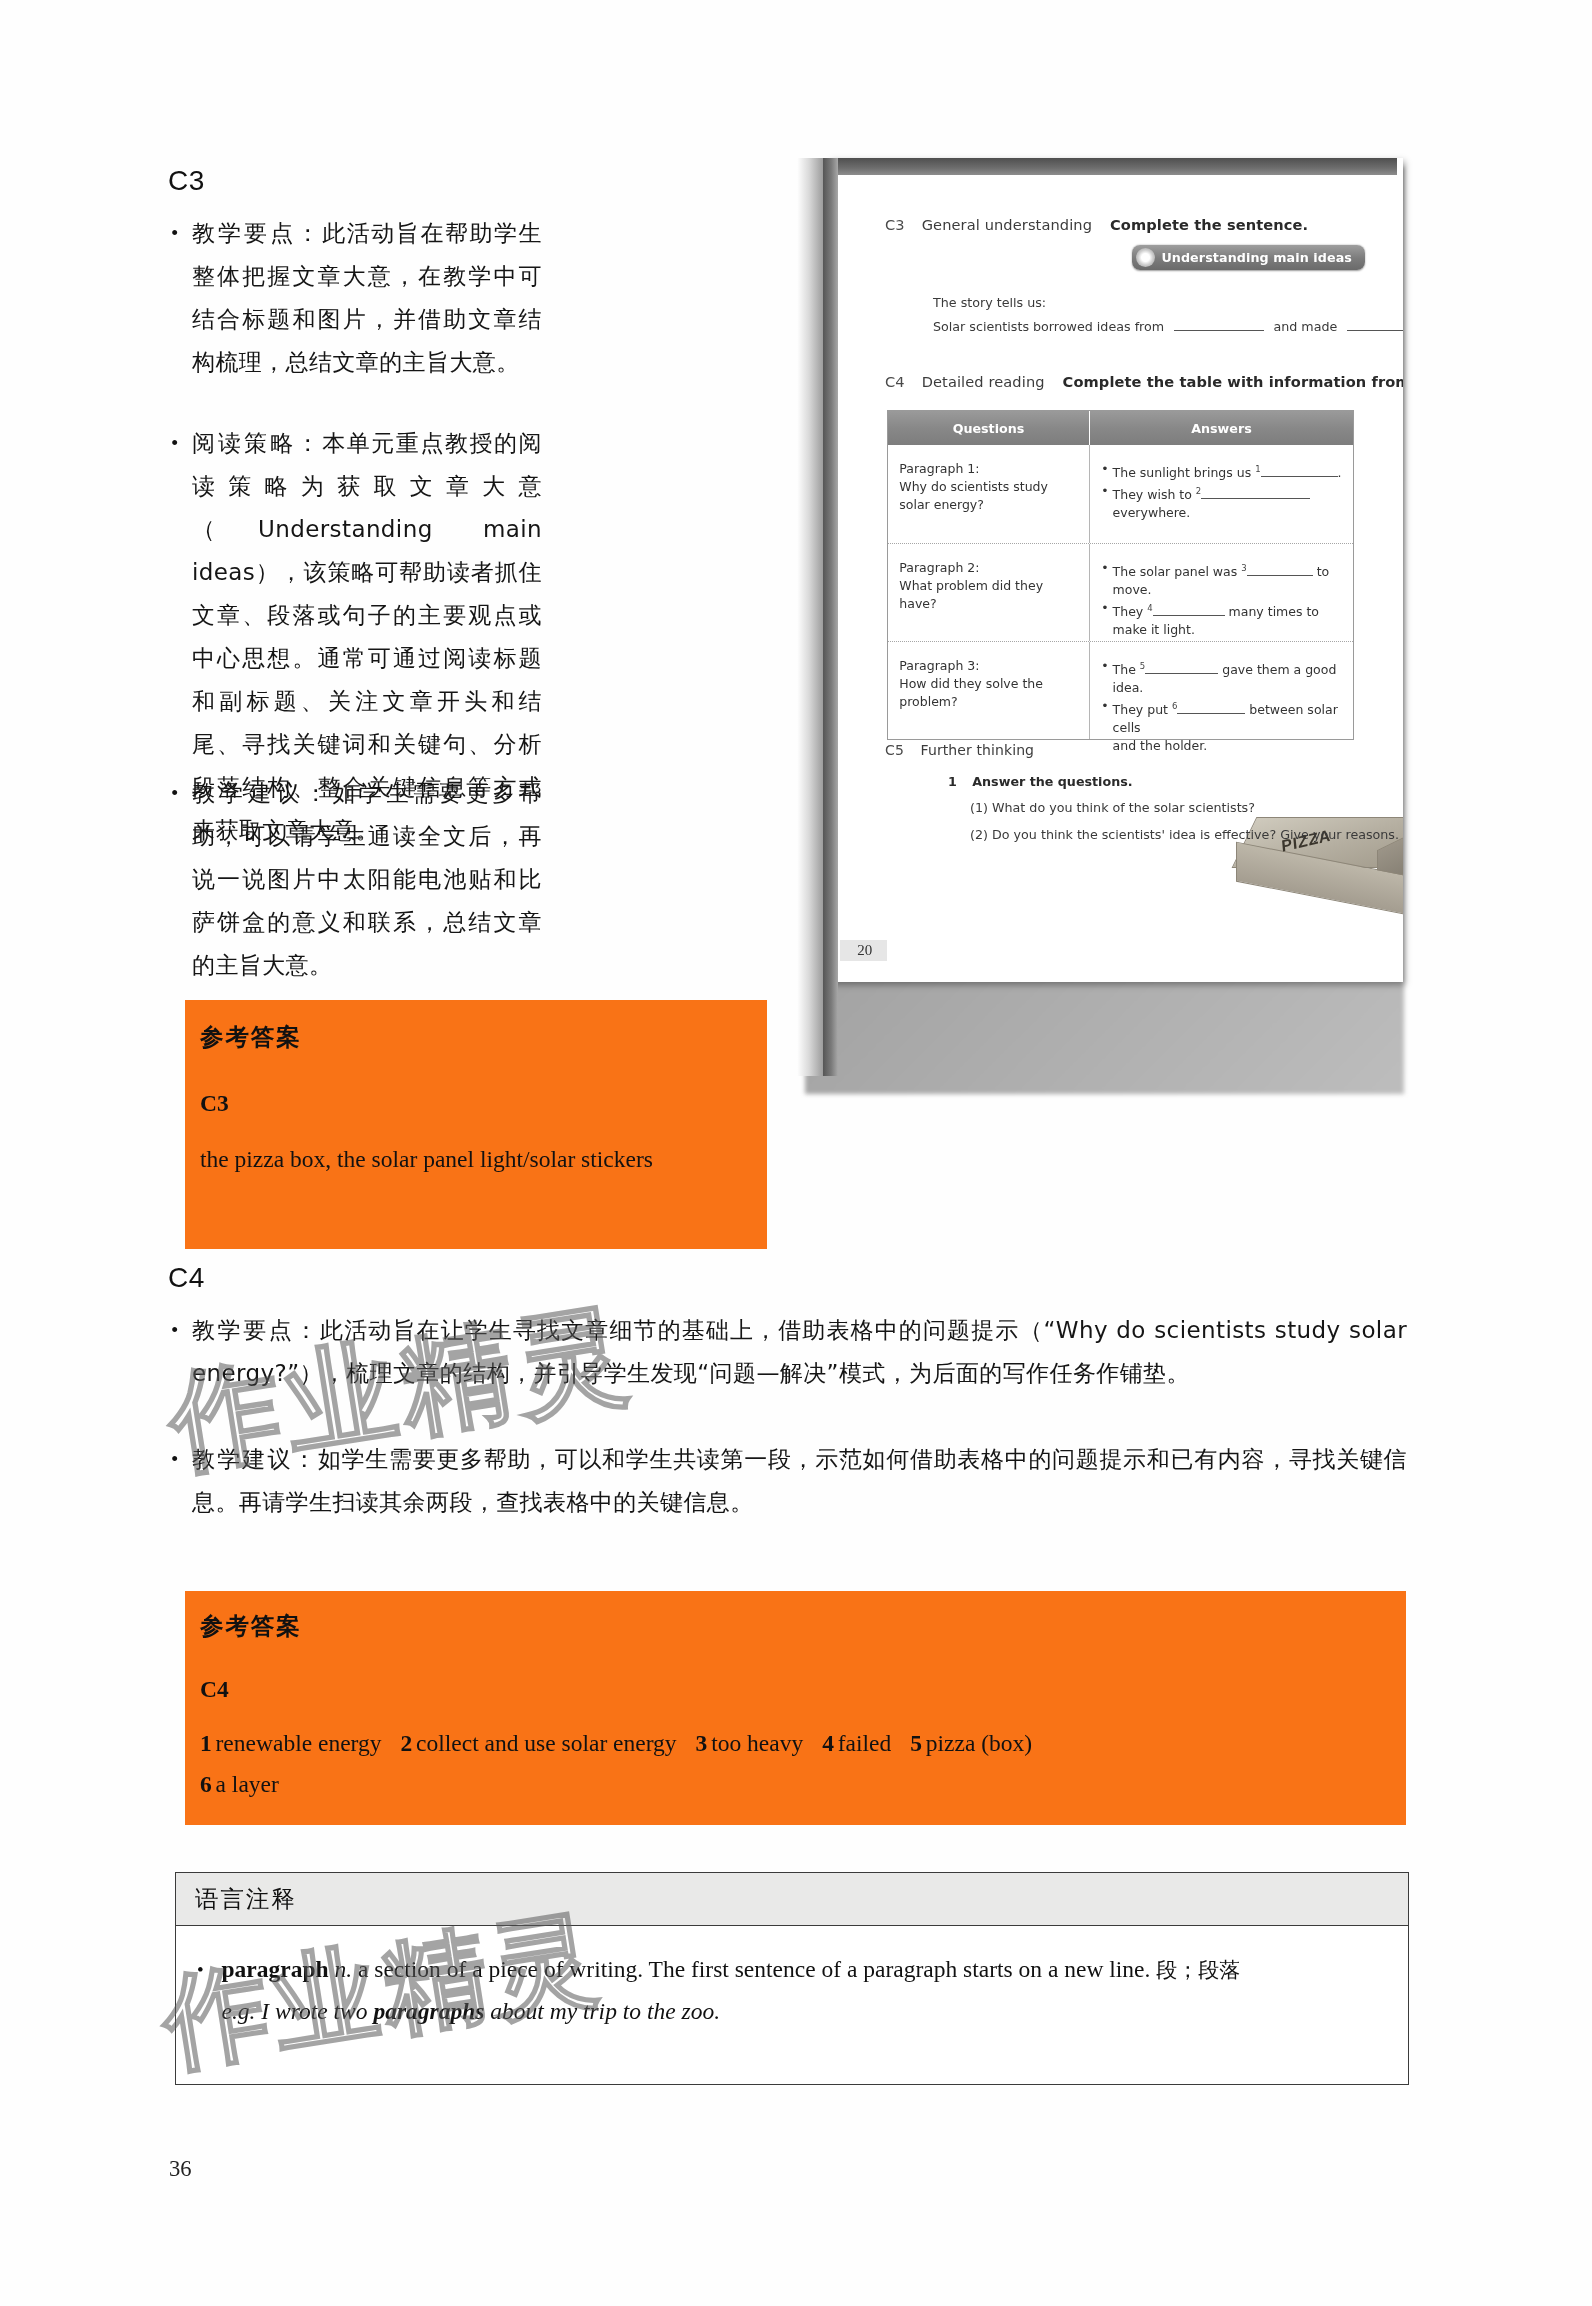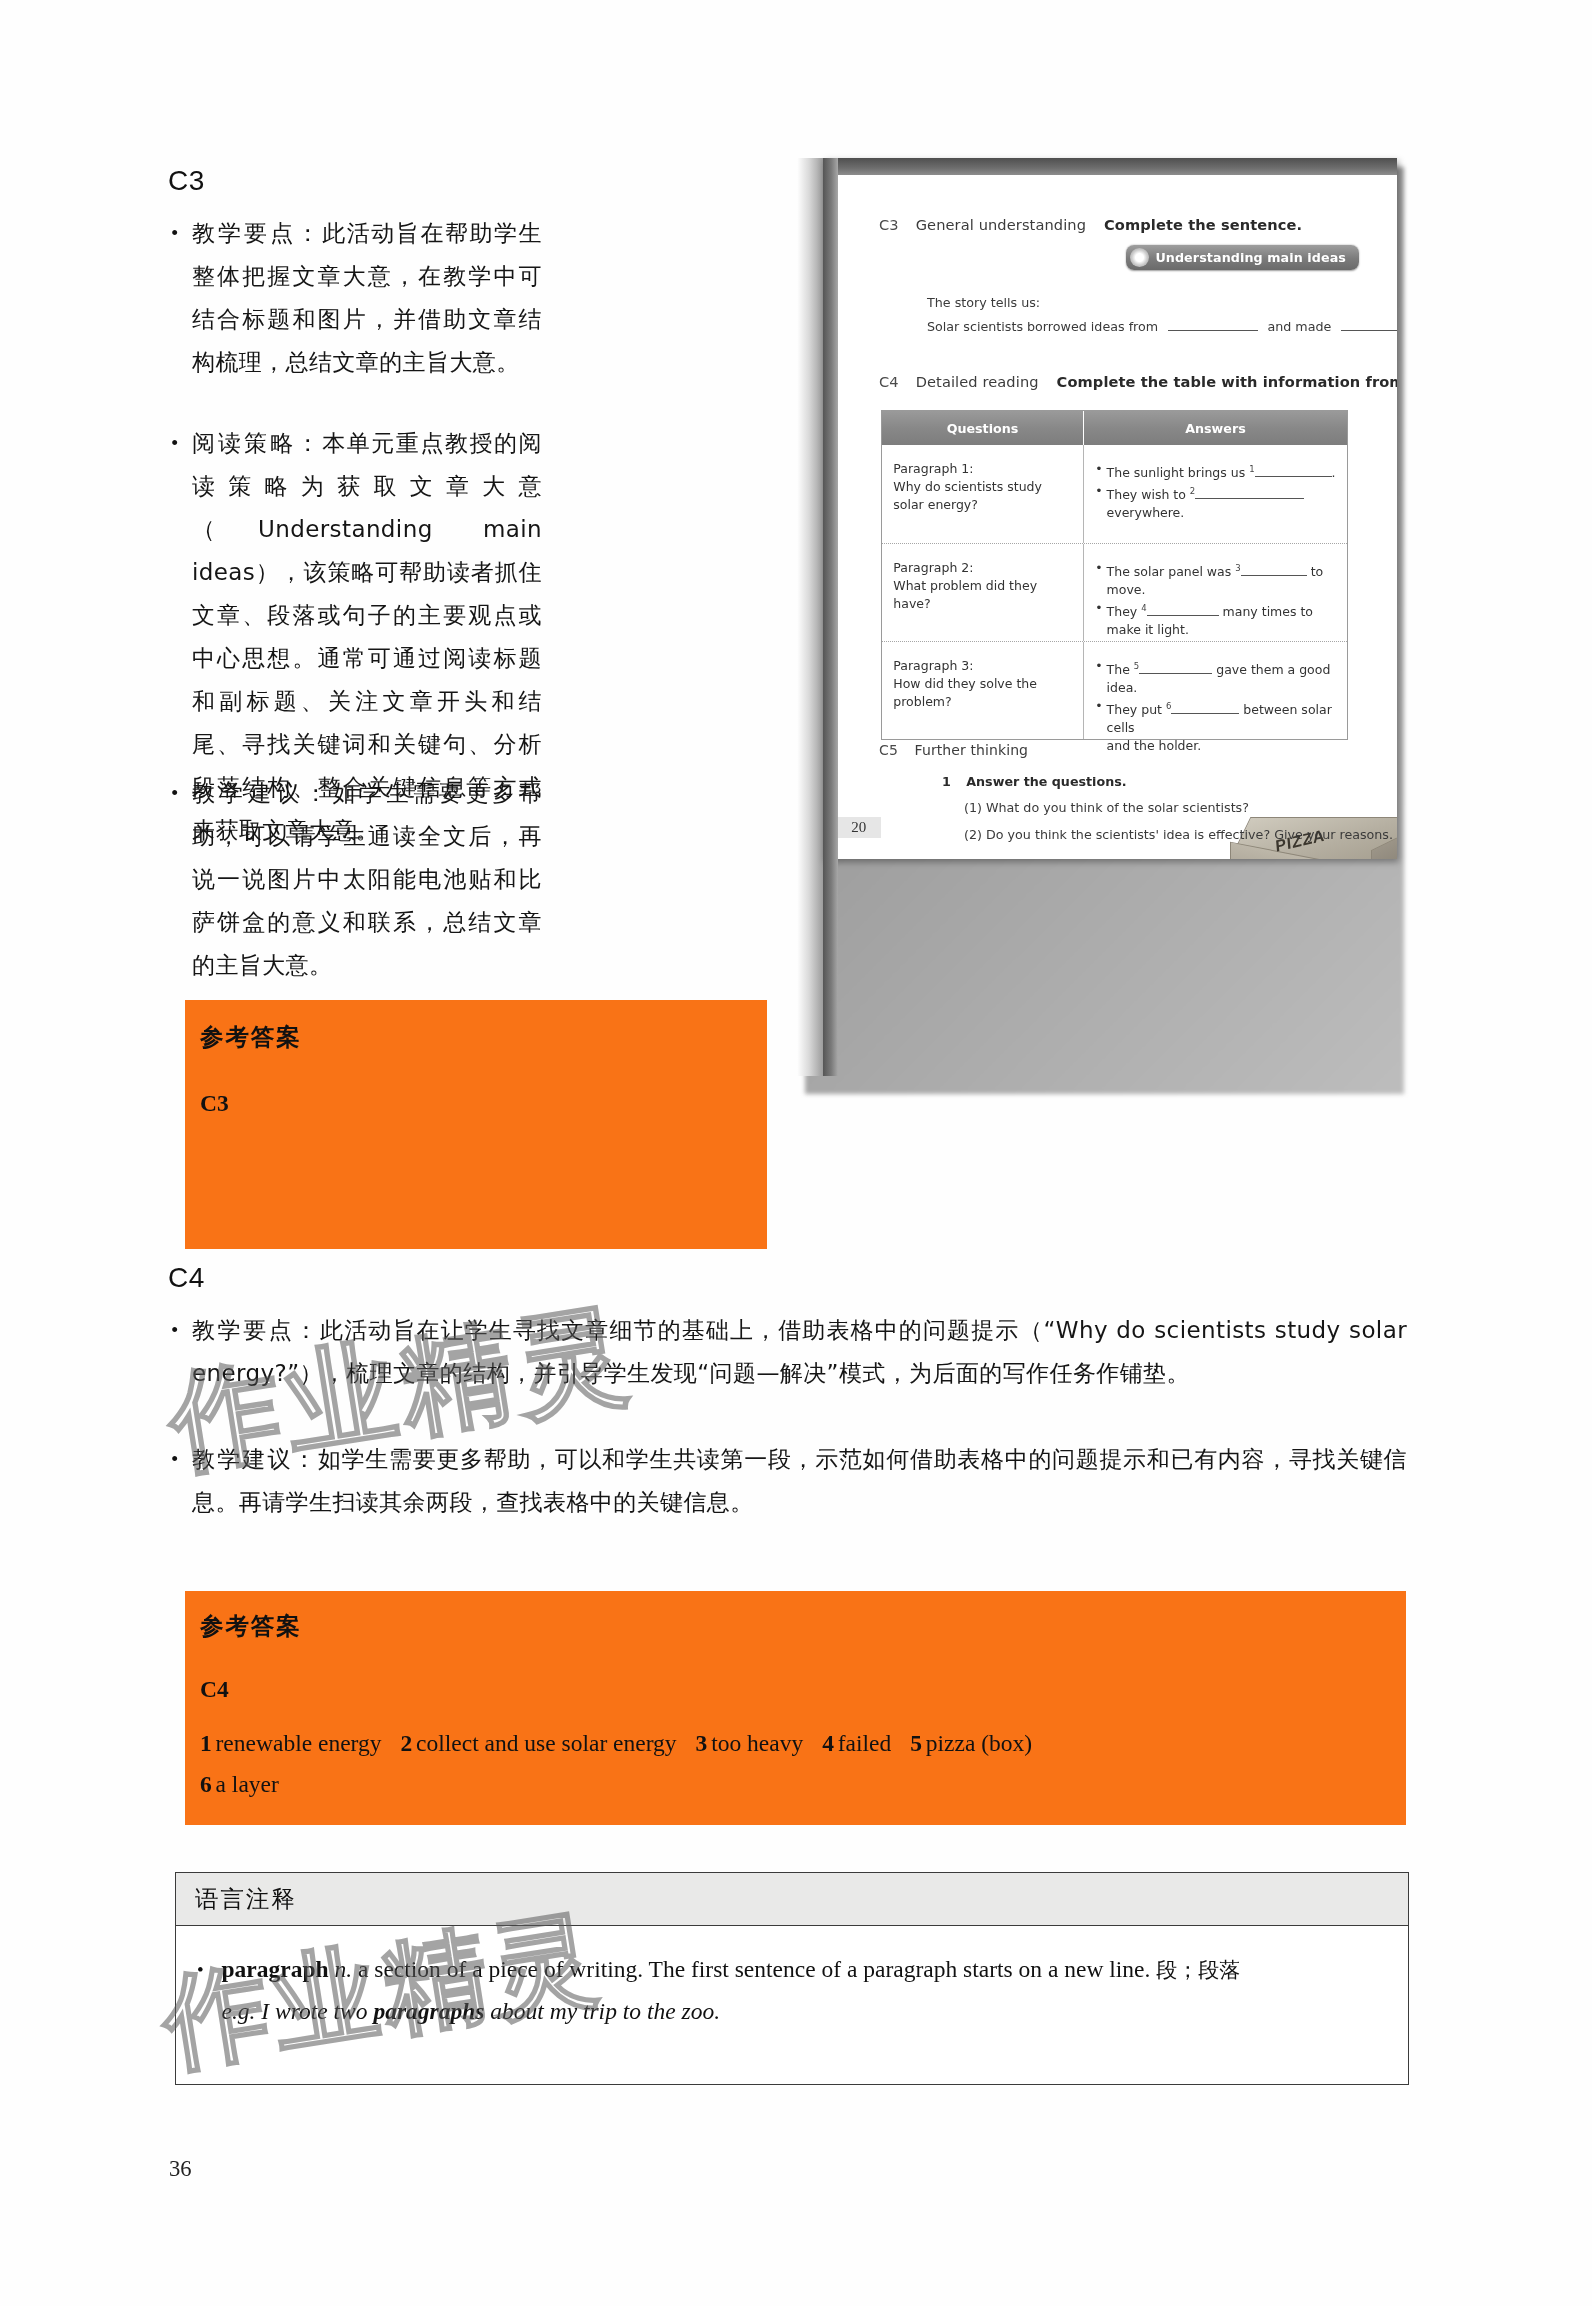--- a/index.html
+++ b/index.html
@@ -165,22 +165,22 @@
     filter: blur(1.9px);
   }
   .inset-spine {
     position: absolute;
     left: 0px; top: 0px;
     width: 40px; height: 918px;
     background: linear-gradient(90deg,#ffffff 0%, #d9d9d9 30%, #8b8b8b 75%, #6f6f6f 100%);
   }
   .inset-page {
     position: absolute;
-    left: 26px; top: 0px;
-    width: 574px; height: 701px;
+    left: 32px; top: 0px;
+    width: 574px; height: 824px;
     background: #ffffff;
     box-shadow: 1.9px 2.8px 6.6px rgba(0,0,0,.35);
     overflow: hidden;
   }
   .inset-topbar {
     position: absolute;
     left: 26px; top: 0;
     width: 574px; height: 17px;
     background: linear-gradient(180deg,#4f4f4f,#6e6e6e 60%,#8d8d8d);
   }
@@ -351,20 +351,21 @@
   </div>
 
   <div class="bullet-row col-narrow" style="left:171px; top:772px;">
     <div class="bullet-dot">•</div>
     <div class="bullet-text"><span class="lead">教学建议：</span><span>如学生需要更多帮助，可以请学生通读全文后，再说一说图片中太阳能电池贴和比萨饼盒的意义和联系，总结文章的主旨大意。</span></div>
   </div>
 
   <div class="answer-box" style="left:185px; top:1000px; width:582px; height:249px;">
     <div class="answer-title" style="position:absolute; left:15px; top:21px;">参考答案</div>
     <div class="answer-code" style="position:absolute; left:15px; top:90px;">C3</div>
+    <div class="answer-body" style="position:absolute; left:15px; top:139px; width:546px;">the pizza box, the solar panel light/solar stickers</div>
   </div>
 
   <div class="inset">
     <div class="inset-shadow"></div>
     <div class="inset-spine"></div>
     <div class="inset-page">
 
       <div class="ins ins-head" style="left:56px; top:58px;">
         <span class="code">C3</span>
         <span style="display:inline-block;width:7.5px"></span>

